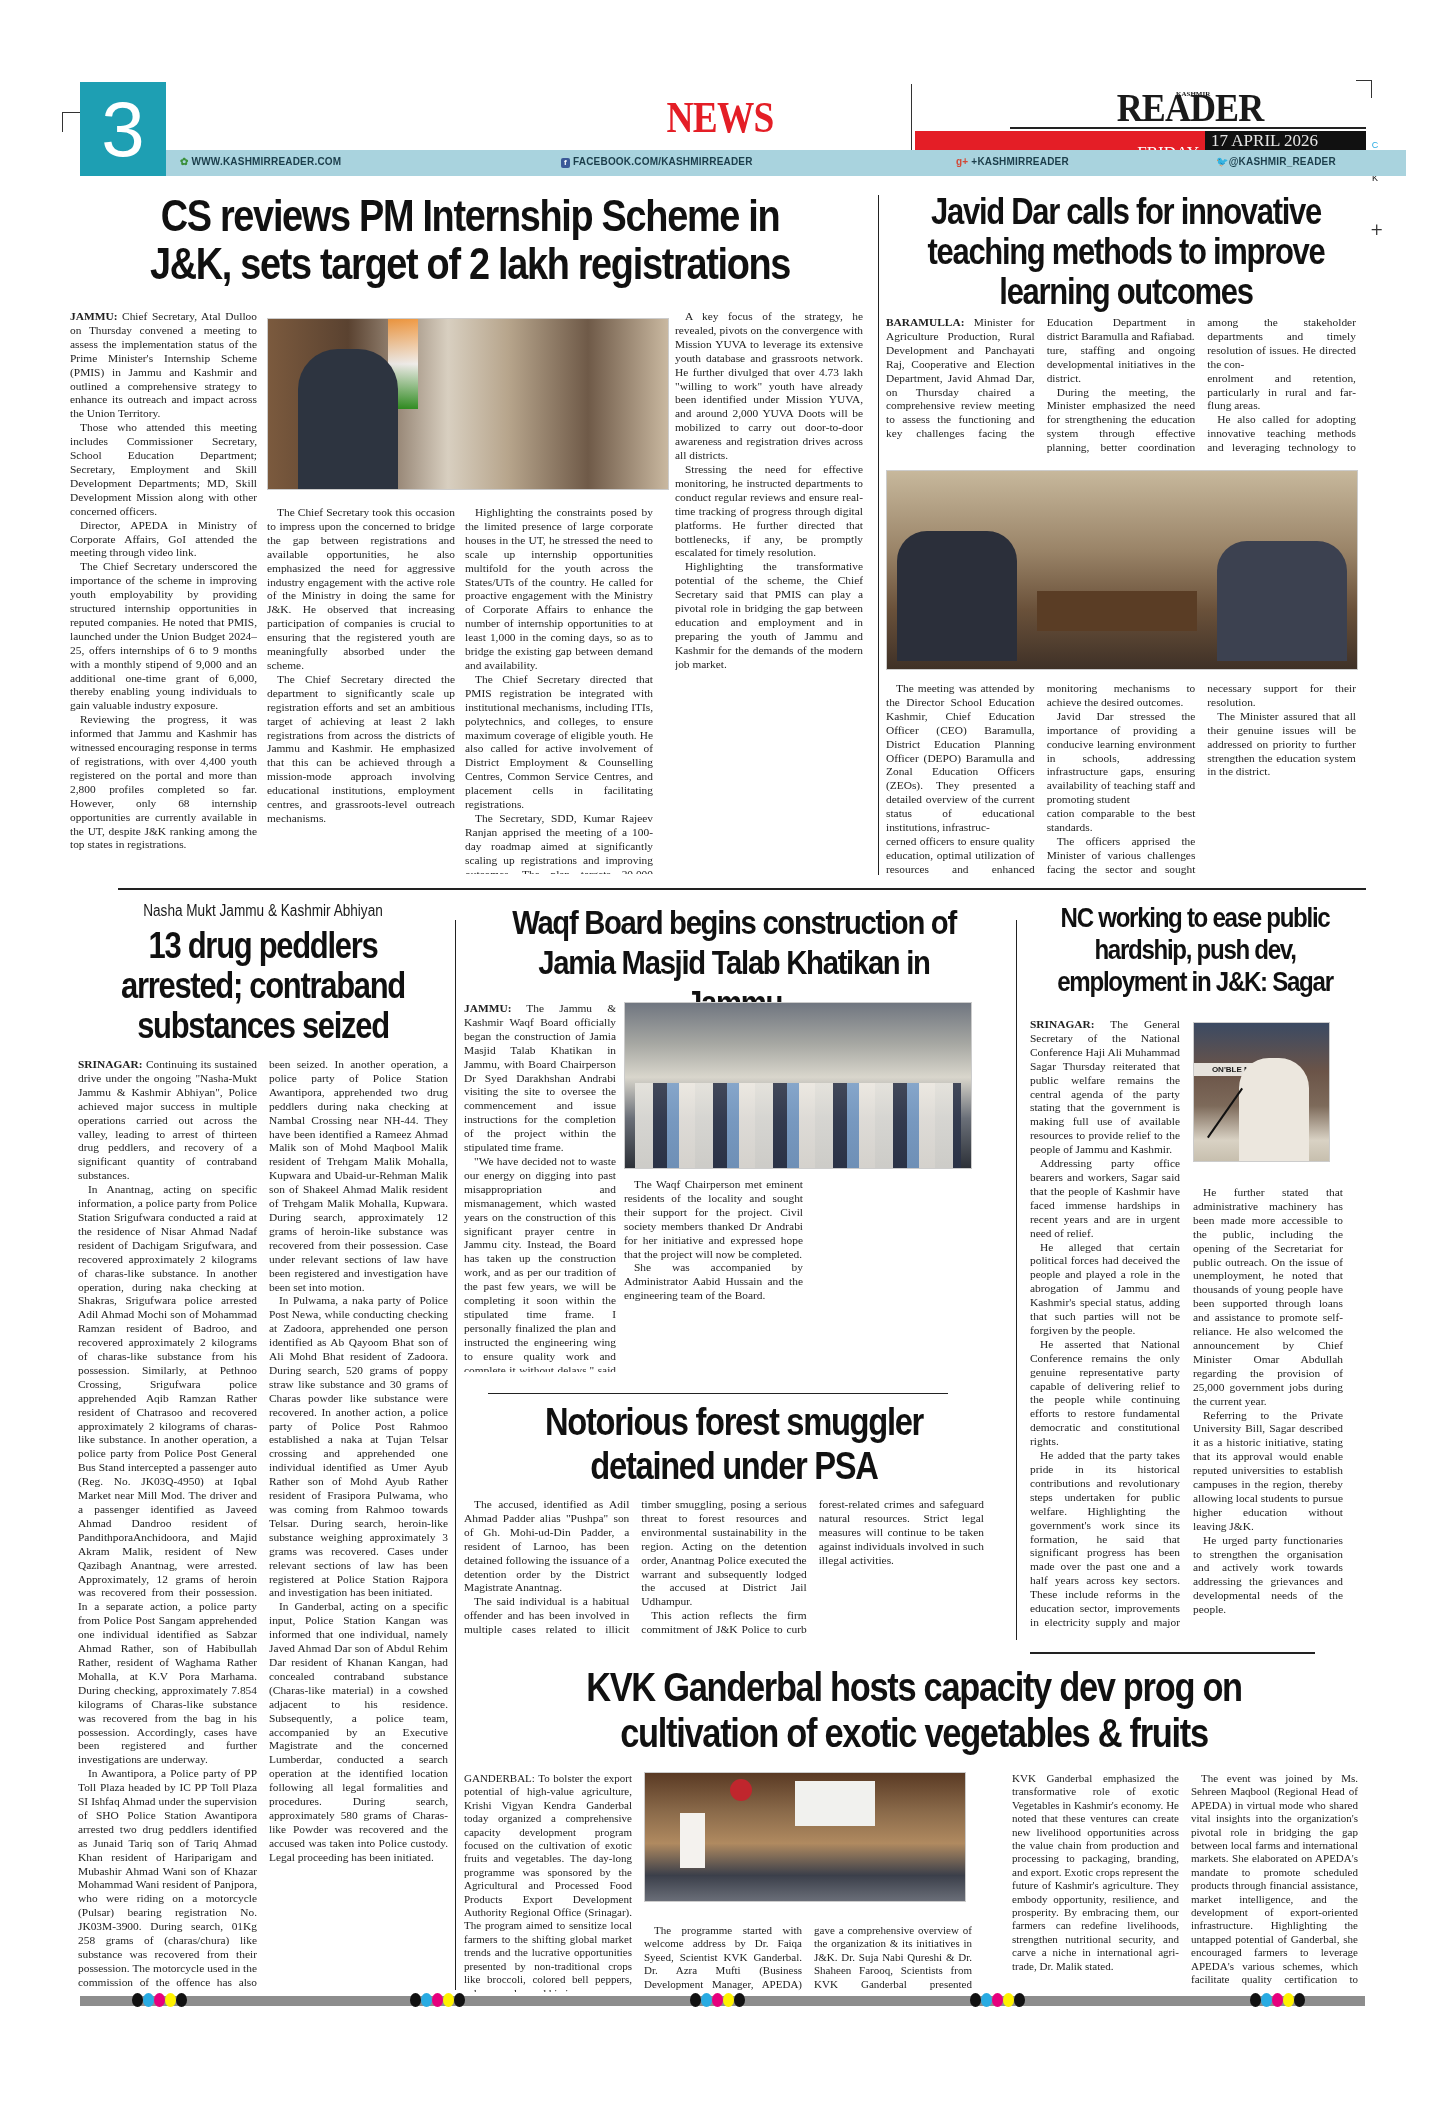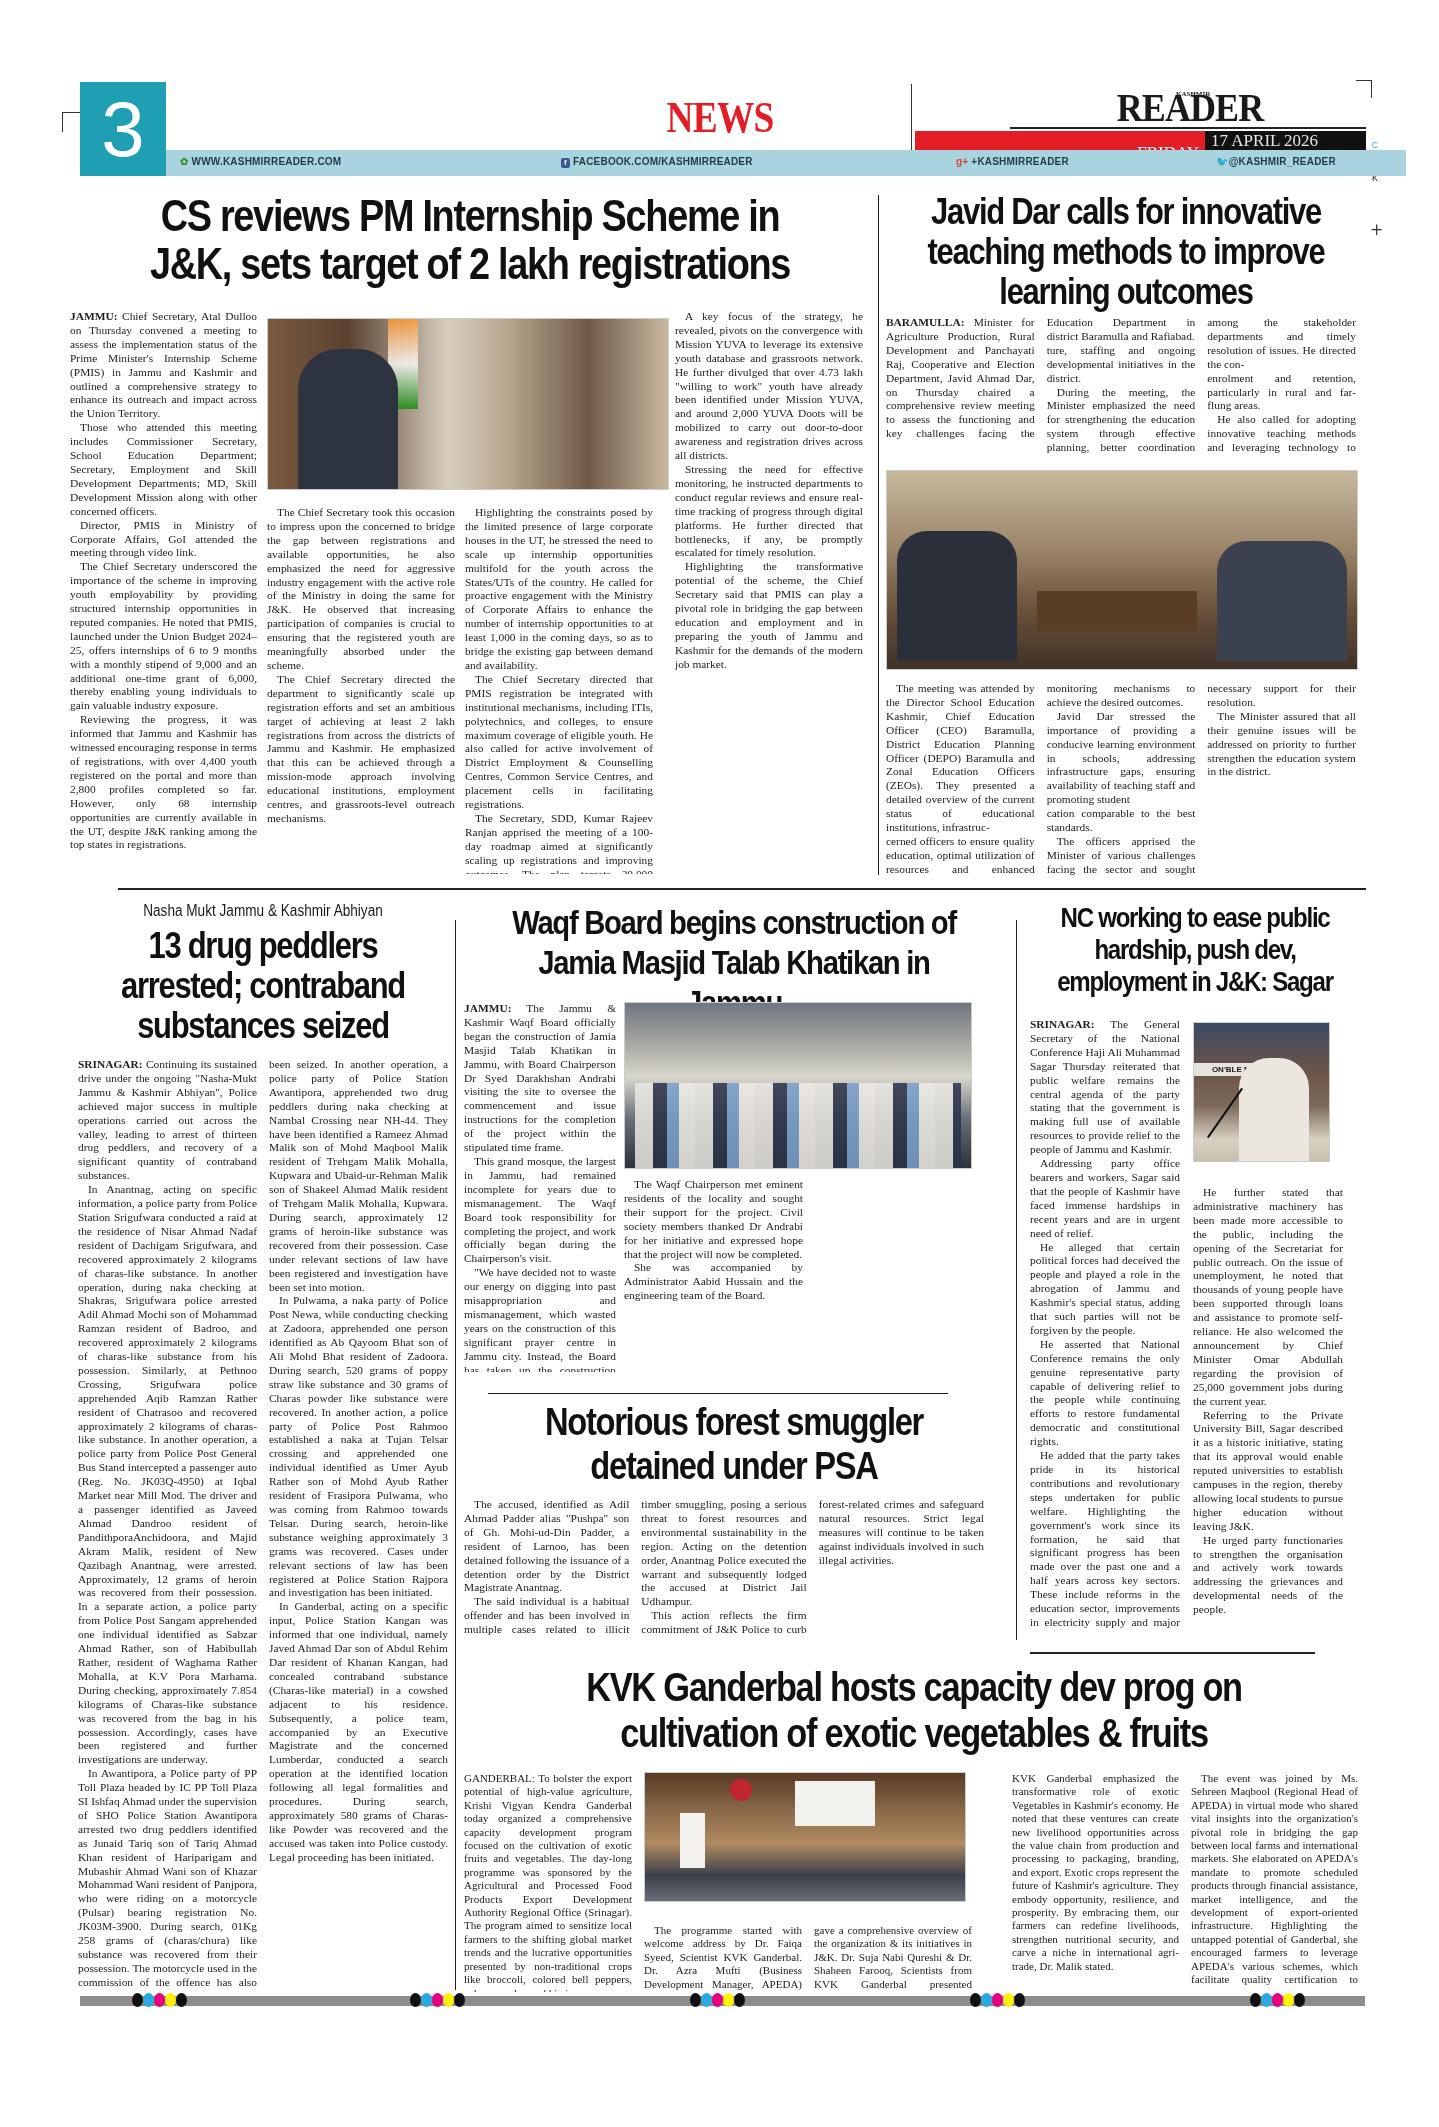--- a/index.html
+++ b/index.html
@@ -62,21 +62,21 @@
 
 <div class="abs" style="left:70px;top:188px;width:800px;height:700px;">
   <div class="hl abs" style="left:-40px;top:4px;width:880px;font-size:44px;">
     <div>CS reviews PM Internship Scheme in</div>
     <div>J&amp;K, sets target of 2 lakh registrations</div>
   </div>
 
   <div class="txt abs" style="left:0;top:122px;width:187px;height:564px;overflow:hidden;">
     <p class="first"><span class="dateline">JAMMU:</span> <span>Chief Secretary, Atal Dulloo on Thursday convened a meeting to assess the implementation status of the Prime Minister's Internship Scheme (PMIS) in Jammu and Kashmir and outlined a comprehensive strategy to enhance its outreach and impact across the Union Territory.</span></p>
     <p>Those who attended this meeting includes Commissioner Secretary, School Education Department; Secretary, Employment and Skill Development Departments; MD, Skill Development Mission along with other concerned officers.</p>
-    <p>Director, PMIS in Ministry of Corporate Affairs, GoI attended the meeting through video link.</p>
+    <p>Director, APEDA in Ministry of Corporate Affairs, GoI attended the meeting through video link.</p>
     <p>The Chief Secretary underscored the importance of the scheme in improving youth employability by providing structured internship opportunities in reputed companies. He noted that PMIS, launched under the Union Budget 2024–25, offers internships of 6 to 9 months with a monthly stipend of 9,000 and an additional one-time grant of 6,000, thereby enabling young individuals to gain valuable industry exposure.</p>
     <p>Reviewing the progress, it was informed that Jammu and Kashmir has witnessed encouraging response in terms of registrations, with over 4,400 youth registered on the portal and more than 2,800 profiles completed so far. However, only 68 internship opportunities are currently available in the UT, despite J&amp;K ranking among the top states in registrations.</p>
   </div>
   <div class="photo" style="left:197px;top:130px;width:400px;height:170px;background:linear-gradient(90deg,#7b5a3e 0%,#5a4230 20%,#d8cfc0 45%,#b7a58c 60%,#6f5a48 80%,#c9b8a0 100%);">
     <div style="position:absolute;left:120px;top:0;width:30px;height:90px;background:linear-gradient(#ff9933,#fff,#138808);opacity:.8;"></div>
     <div style="position:absolute;left:30px;top:30px;width:100px;height:140px;background:#2d3440;border-radius:40px 40px 0 0;"></div>
   </div>
   <div class="txt abs" style="left:197px;top:318px;width:188px;height:368px;overflow:hidden;">
     <p>The Chief Secretary took this occasion to impress upon the concerned to bridge the gap between registrations and available opportunities, he also emphasized the need for aggressive industry engagement with the active role of the Ministry in doing the same for J&amp;K. He observed that increasing participation of companies is crucial to ensuring that the registered youth are meaningfully absorbed under the scheme.</p>
     <p>The Chief Secretary directed the department to significantly scale up registration efforts and set an ambitious target of achieving at least 2 lakh registrations from across the districts of Jammu and Kashmir. He emphasized that this can be achieved through a mission-mode approach involving educational institutions, employment centres, and grassroots-level outreach mechanisms.</p>
@@ -136,21 +136,20 @@
 
 <div class="rule" style="left:455px;top:920px;width:1px;height:1070px;"></div>
 
 <div class="abs" style="left:464px;top:900px;width:540px;height:480px;">
   <div class="hl abs" style="left:0;top:2px;width:540px;font-size:34px;line-height:40px;">
     <div>Waqf Board begins construction of</div>
     <div>Jamia Masjid Talab Khatikan in Jammu</div>
   </div>
   <div class="txt abs" style="left:0;top:102px;width:152px;height:370px;overflow:hidden;">
     <p class="first"><span class="dateline">JAMMU:</span> <span>The Jammu &amp; Kashmir Waqf Board officially began the construction of Jamia Masjid Talab Khatikan in Jammu, with Board Chairperson Dr Syed Darakhshan Andrabi visiting the site to oversee the commencement and issue instructions for the completion of the project within the stipulated time frame.</span></p>
-    <p>This grand mosque, the largest in Jammu, had remained incomplete for years due to mismanagement. The Waqf Board took responsibility for completing the project, and work officially began during the Chairperson's visit.</p>
     <p>"We have decided not to waste our energy on digging into past misappropriation and mismanagement, which wasted years on the construction of this significant prayer centre in Jammu city. Instead, the Board has taken up the construction work, and as per our tradition of the past few years, we will be completing it soon within the stipulated time frame. I personally finalized the plan and instructed the engineering wing to ensure quality work and complete it without delays," said Dr Darakhshan.</p>
   </div>
   <div class="photo" style="left:160px;top:102px;width:346px;height:165px;background:linear-gradient(180deg,#707680 0%,#a7a8a3 25%,#d9d6cc 45%,#6a6f78 70%,#2d3138 100%);">
     <div style="position:absolute;left:10px;top:80px;width:326px;height:85px;background:repeating-linear-gradient(90deg,#e9e7e1 0 18px,#2a3248 18px 32px,#7aa0cc 32px 44px,#f2eee7 44px 60px);opacity:.85;"></div>
   </div>
   <div class="txt abs cols2" style="left:160px;top:278px;width:370px;height:196px;overflow:hidden;column-fill:auto;">
     <p>The Waqf Chairperson met eminent residents of the locality and sought their support for the project. Civil society members thanked Dr Andrabi for her initiative and expressed hope that the project will now be completed.</p>
     <p>She was accompanied by Administrator Aabid Hussain and the engineering team of the Board.</p>
   </div>
 </div>

